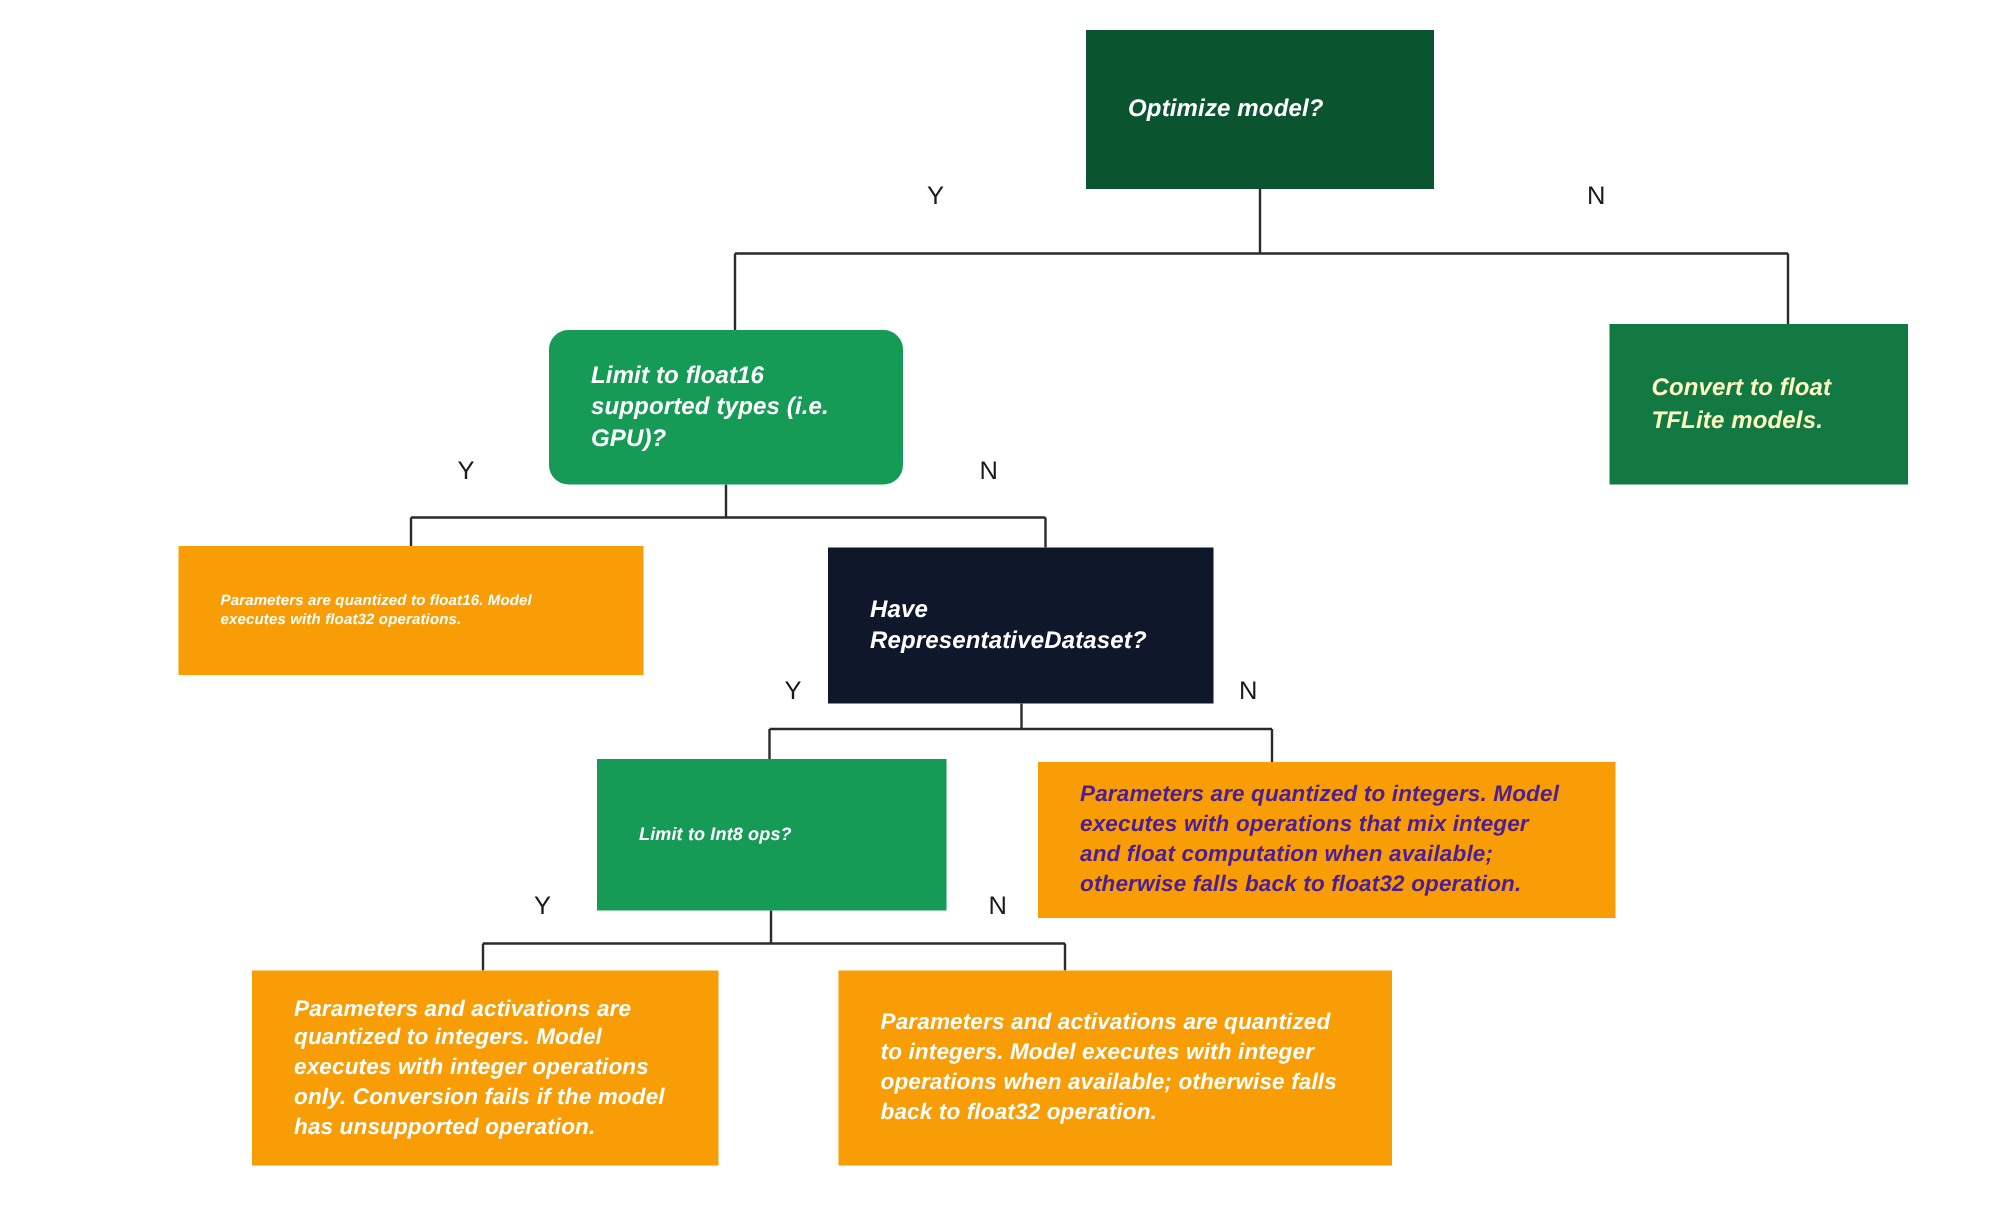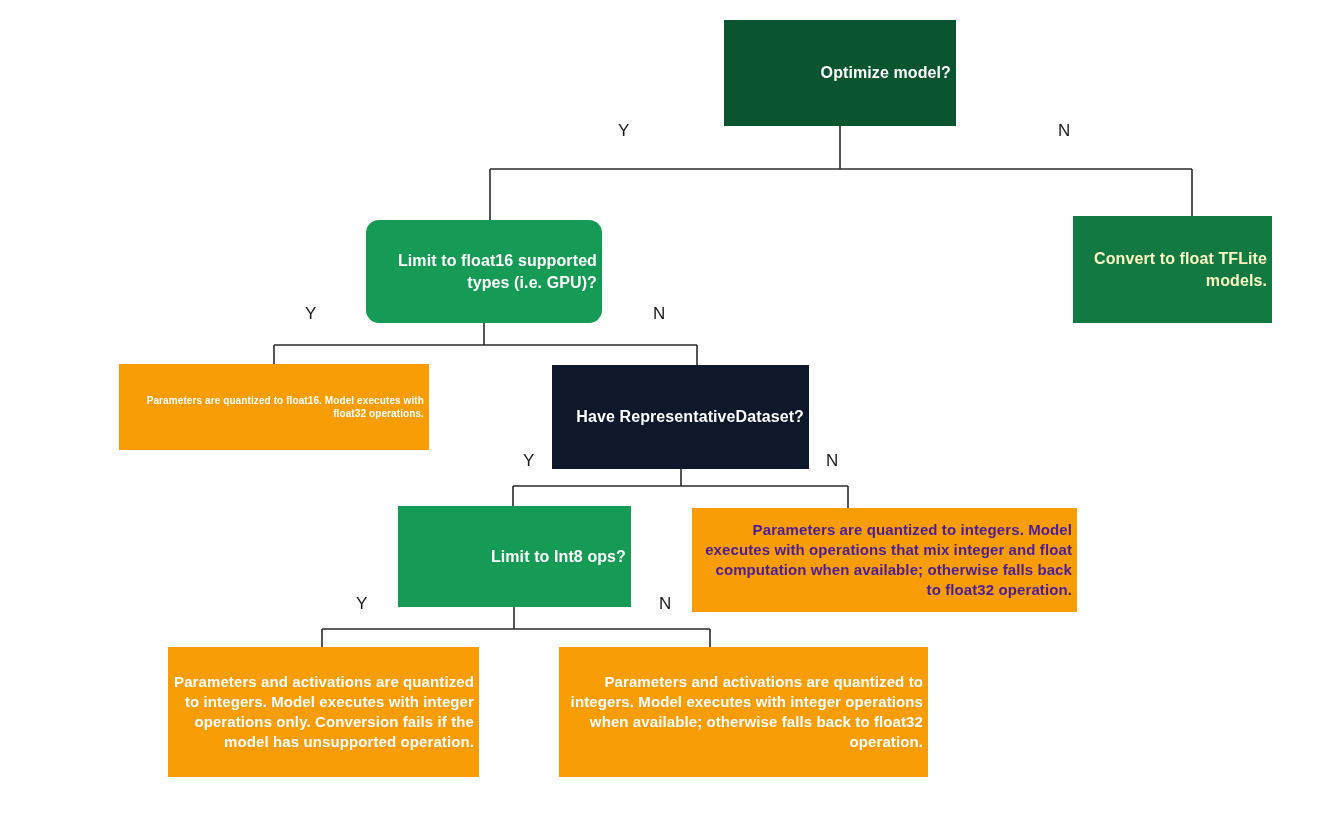--- a/index.html
+++ b/index.html
@@ -20,26 +20,27 @@
     position: absolute;
     left: 0; top: 0;
     width: 1344px;
     height: 816px;
   }
   .node {
     position: absolute;
     display: flex;
     align-items: center;
     justify-content: center;
-    text-align: right;
+    text-align: left;
     color: #ffffff;
     font-weight: bold;
     line-height: 1.32;
-    padding: 4px 5px;
+    padding: 4px 28px;
     letter-spacing: 0.1px;
+    font-style: italic;
   }
   .node-text {
     display: block;
     width: 100%;
     white-space: pre-line;
   }
   .edge-label {
     position: absolute;
     color: #1a1a1a;
     font-size: 17px;
@@ -79,21 +80,21 @@
       </div>
       <div class="node" style="left: 1073px; top: 216px; width: 199px; height: 107px; background: rgb(18, 121, 67); font-size: 16px; color: #fef9c3;">
         <span class="node-text">Convert to float TFLite models.</span>
       </div>
       <div class="node" style="left: 119px; top: 364px; width: 310px; height: 86px; background: rgb(249, 157, 7); font-size: 10px; color: rgb(255, 255, 255);">
         <span class="node-text">Parameters are quantized to float16. Model executes with float32 operations.</span>
       </div>
       <div class="node" style="left: 552px; top: 365px; width: 257px; height: 104px; background: #0f172a; font-size: 16px; color: rgb(255, 255, 255);">
         <span class="node-text">Have RepresentativeDataset?</span>
       </div>
-      <div class="node" style="left: 398px; top: 506px; width: 233px; height: 101px; background: rgb(22, 155, 86); font-size: 16px; color: rgb(255, 255, 255);">
+      <div class="node" style="left: 398px; top: 506px; width: 233px; height: 101px; background: rgb(22, 155, 86); font-size: 12px; color: rgb(255, 255, 255);">
         <span class="node-text">Limit to Int8 ops?</span>
       </div>
       <div class="node" style="left: 692px; top: 508px; width: 385px; height: 104px; background: rgb(249, 157, 7); font-size: 15px; color: #4c1d95;">
         <span class="node-text">Parameters are quantized to integers. Model executes with operations that mix integer and float computation when available; otherwise falls back to float32 operation.</span>
       </div>
       <div class="node" style="left: 168px; top: 647px; width: 311px; height: 130px; background: rgb(249, 157, 7); font-size: 15px; color: rgb(255, 255, 255);">
         <span class="node-text">Parameters and activations are quantized to integers. Model executes with integer operations only. Conversion fails if the model has unsupported operation.</span>
       </div>
       <div class="node" style="left: 559px; top: 647px; width: 369px; height: 130px; background: rgb(249, 157, 7); font-size: 15px; color: rgb(255, 255, 255);">
         <span class="node-text">Parameters and activations are quantized to integers. Model executes with integer operations when available; otherwise falls back to float32 operation.</span>

